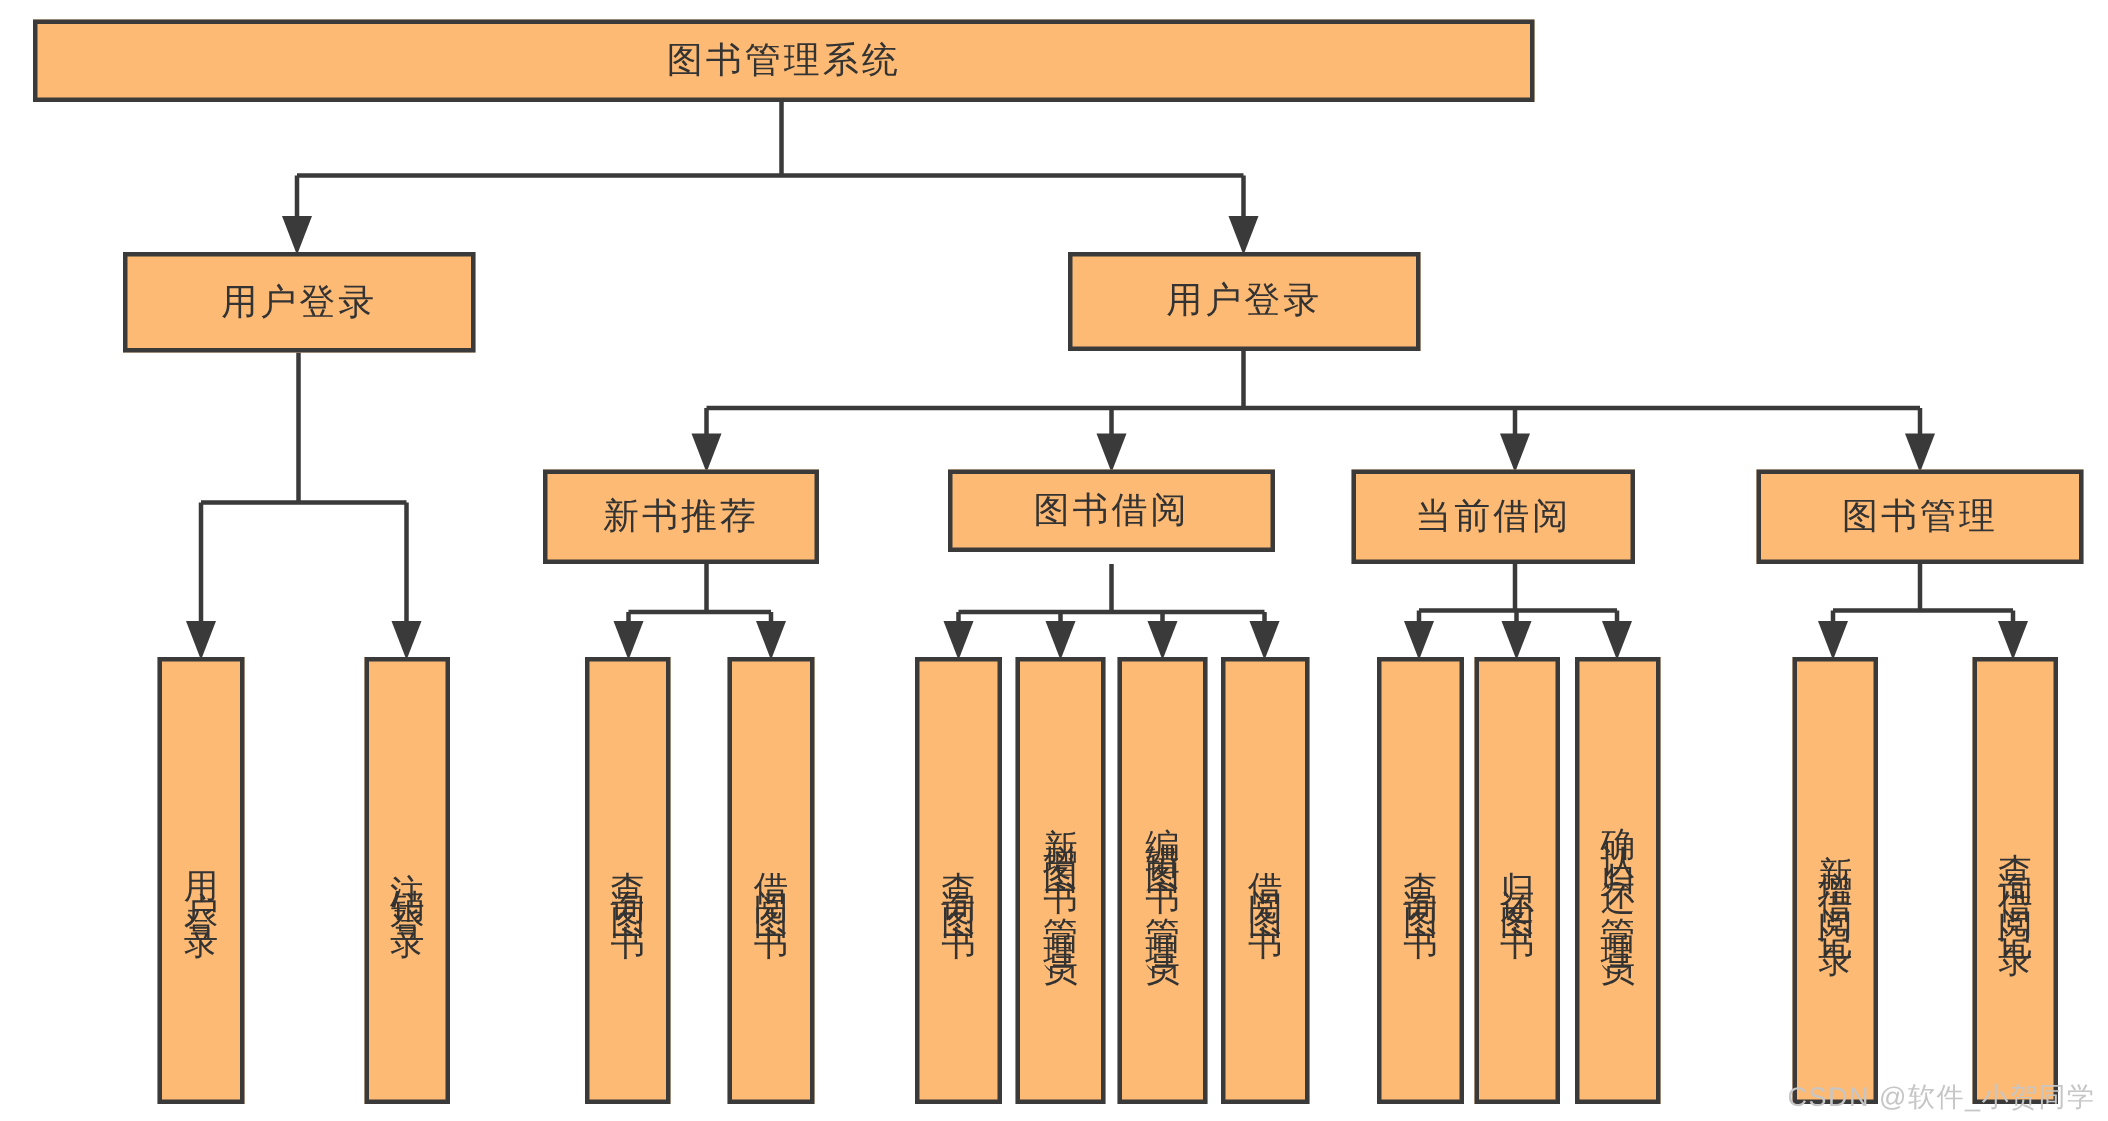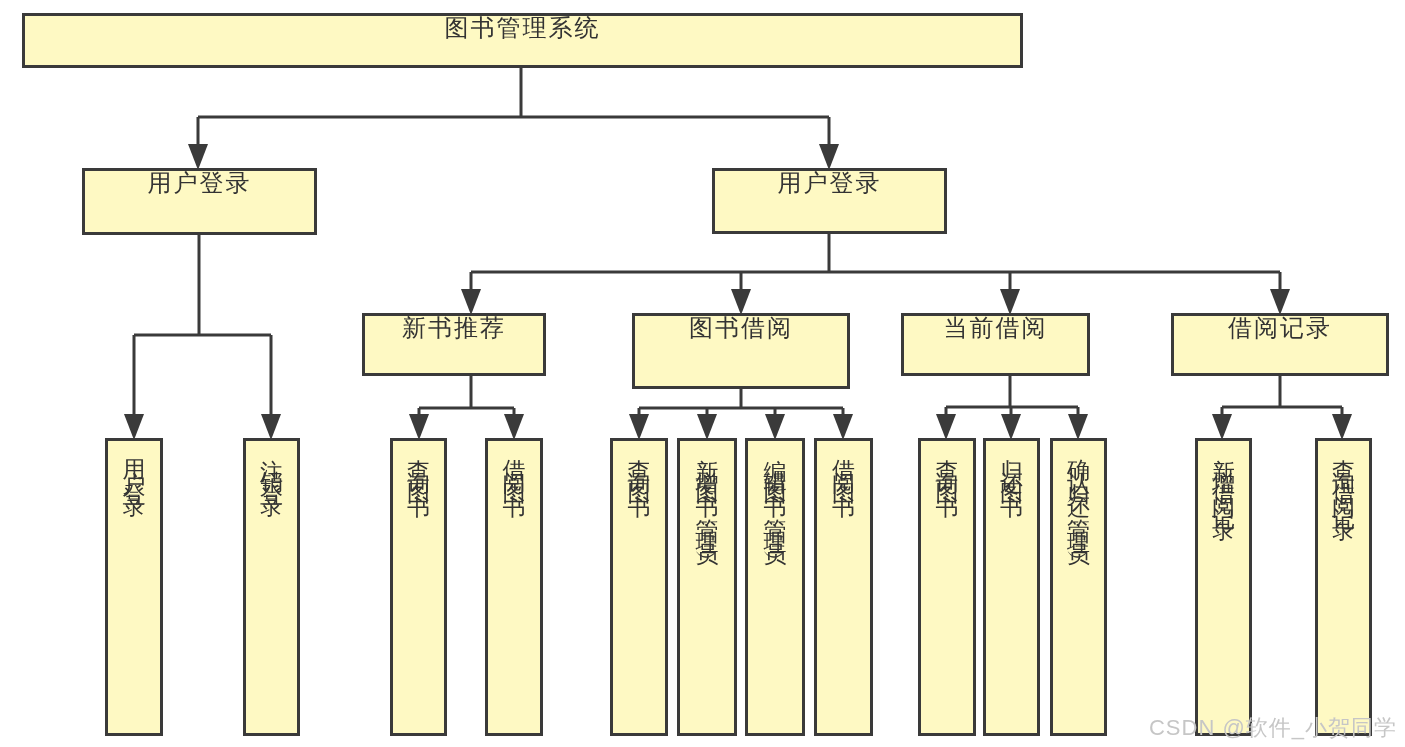--- a/index.html
+++ b/index.html
@@ -9,22 +9,23 @@
     width:1405px;height:747px;
     background:#ffffff;
     font-family:"Liberation Sans","DejaVu Sans",sans-serif;
     overflow:hidden;
   }
   .connectors{position:absolute;left:0;top:0;z-index:1;}
   .box{
     position:absolute;
     box-sizing:border-box;
     border:3px solid #3a3a3a;
-    background:#fef9c3;
+    background:#fdba74;
     display:flex;
+    align-items:center;
     justify-content:center;
     color:#333333;
     z-index:2;
   }
   .box.h span{
     font-size:24px;
     letter-spacing:2px;
     white-space:nowrap;
     line-height:1;
   }
@@ -33,21 +34,21 @@
     text-orientation:mixed;
     font-size:23px;
     line-height:1;
     letter-spacing:12px;
     white-space:nowrap;
   }
   .watermark{
     position:absolute;
     right:8px;
     bottom:4px;
-    font-size:22px;
+    font-size:18px;
     color:#c6c6c6;
     letter-spacing:1px;
     z-index:5;
     white-space:nowrap;
   }
 </style>
 </head>
 <body>
 
 <div class="stage">
@@ -109,28 +110,28 @@
   <div class="box h" style="left:82px;top:168px;width:235px;height:67px">
     <span>用户登录</span>
   </div>
   <div class="box h" style="left:712px;top:168px;width:235px;height:66px">
     <span>用户登录</span>
   </div>
 
   <div class="box h" style="left:362px;top:313px;width:184px;height:63px">
     <span>新书推荐</span>
   </div>
-  <div class="box h" style="left:632px;top:313px;width:218px;height:76px">
+  <div class="box h" style="left:632px;top:313px;width:218px;height:55px">
     <span>图书借阅</span>
   </div>
   <div class="box h" style="left:901px;top:313px;width:189px;height:63px">
     <span>当前借阅</span>
   </div>
   <div class="box h" style="left:1171px;top:313px;width:218px;height:63px">
-    <span>借阅记录</span>
+    <span>图书管理</span>
   </div>
 
   <div class="box v" style="left:105px;top:438px;width:58px;height:298px">
     <span>用户登录</span>
   </div>
   <div class="box v" style="left:243px;top:438px;width:57px;height:298px">
     <span>注销登录</span>
   </div>
 
   <div class="box v" style="left:390px;top:438px;width:57px;height:298px">

